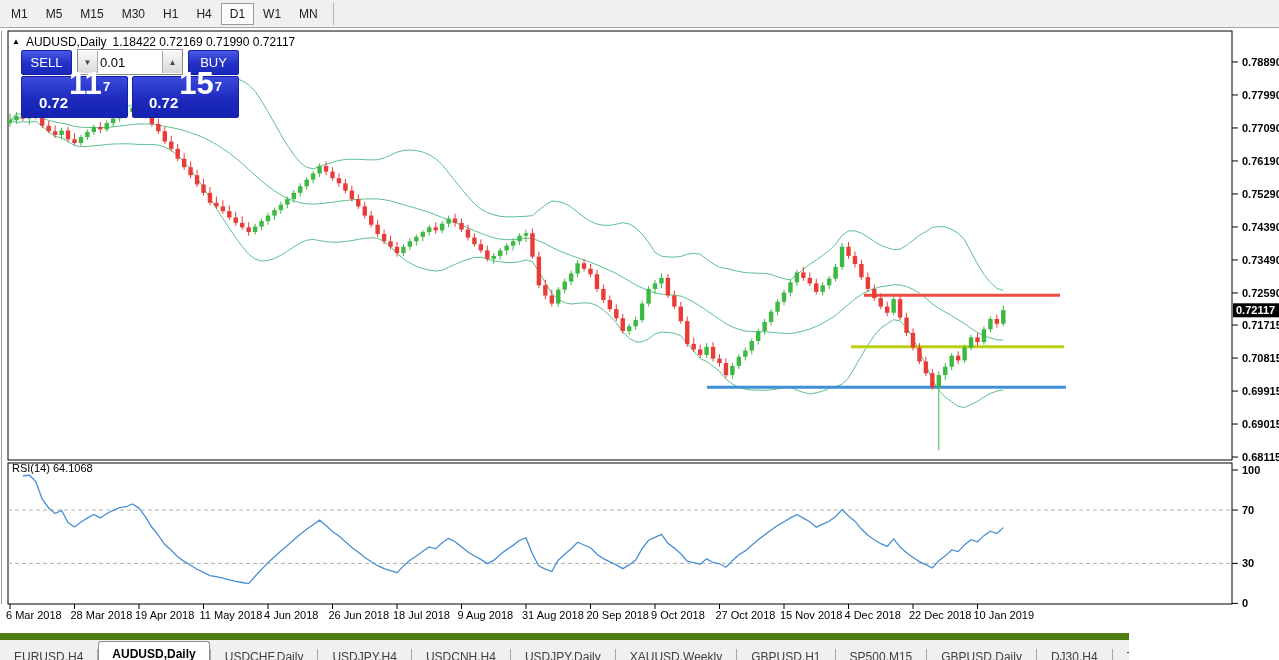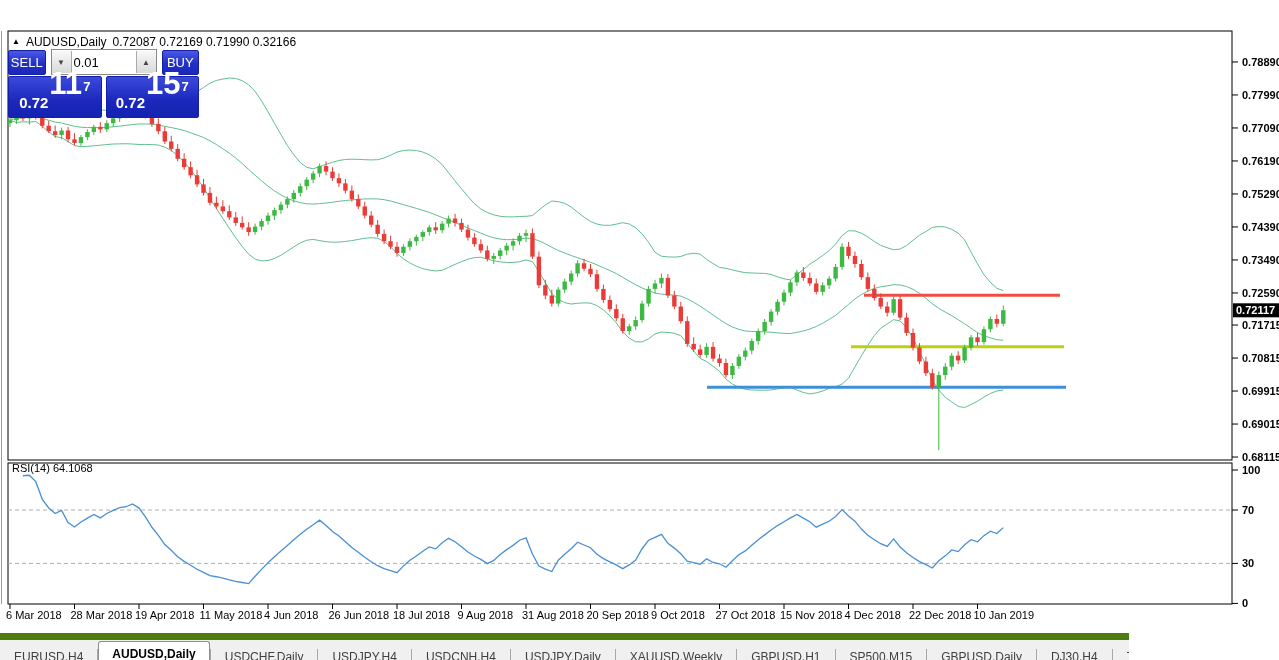--- a/index.html
+++ b/index.html
@@ -15,21 +15,21 @@
   .tf-sep{width:1px;height:22px;background:#b5b5b5;margin:0 6px;}
 
   
   #chart-wrap{position:absolute;left:0;top:29px;width:1279px;height:604px;background:#fff;}
   #chart-svg{position:absolute;left:0;top:0;}
   #chart-title{position:absolute;left:12px;top:6px;font-size:12px;color:#000;display:flex;align-items:center;gap:6px;}
   #chart-title .marker{font-size:8px;line-height:8px;}
   #chart-title .ttl{letter-spacing:0px;}
 
   
-  #trade-panel{position:absolute;left:8px;top:21px;width:191px;}
+  #trade-panel{position:absolute;left:21px;top:21px;width:218px;}
   #tp-row1{display:flex;align-items:center;height:24px;}
   .tp-btn{width:55px;height:23px;border:1px solid #1520a8;border-radius:2px;color:#fff;font-size:13px;
     display:flex;align-items:center;justify-content:center;
     background:linear-gradient(#4a58e6,#2230c6 55%,#1b28bb);cursor:pointer;}
   #tp-spin{display:flex;align-items:center;margin:0 5px;height:24px;border:1px solid #8a8a8a;background:#fff;}
   .spin-btn{width:20px;height:22px;background:linear-gradient(#f8f8f8,#d9d9d9);border:0;
     display:flex;align-items:center;justify-content:center;font-size:8px;color:#444;cursor:pointer;}
   .spin-btn.left{border-right:1px solid #aaa;}
   .spin-btn.right{border-left:1px solid #aaa;}
   #lot-input{width:56px;height:22px;border:0;text-align:left;padding-right:6px;font-size:13px;color:#000;outline:none;
@@ -49,20 +49,32 @@
     white-space:nowrap;cursor:pointer;border:1px solid transparent;border-bottom:0;margin-bottom:0px;}
   .tab.active{background:#fff;border:1px solid #8e8e8e;border-bottom:1px solid #fff;
     border-radius:3px 3px 0 0;color:#000;font-weight:bold;height:24px;}
   .tab-div{width:1px;height:14px;background:#a8a8a8;margin-bottom:4px;flex:none;}
 </style>
 </head>
 <body>
 
 <div id="app">
 
+  <div id="toolbar">
+      <div class="tf-btn">M1</div>
+      <div class="tf-btn">M5</div>
+      <div class="tf-btn">M15</div>
+      <div class="tf-btn">M30</div>
+      <div class="tf-btn">H1</div>
+      <div class="tf-btn">H4</div>
+      <div class="tf-btn active">D1</div>
+      <div class="tf-btn">W1</div>
+      <div class="tf-btn">MN</div>
+      <div class="tf-sep"></div>
+    </div>
 
   <div id="chart-wrap">
     <svg id="chart-svg" width="1279" height="604">
         <rect x="8" y="2" width="1224" height="429" fill="#fff" stroke="#000" stroke-width="1"></rect>
         <rect x="8" y="434" width="1224" height="141" fill="#fff" stroke="#000" stroke-width="1"></rect>
         <line x1="1.5" y1="2" x2="1.5" y2="575" stroke="#9a9a9a"></line>
         <g>
           <polyline points="10,91.25493899999987 16.45,84.65487899999977 22.9,85.56793055233643 29.35,83.0357924793025 35.8,83.4581532705254 42.25,81.68378044782361 48.7,79.76631717216691 55.15,78.61062690299352 61.6,79.38254619845142 68.05000000000001,78.66743055018034 74.5,77.99665942362697 80.95,78.7800893232469 87.4,79.73751754757853 93.85000000000001,80.36692465581868 100.3,81.08352696733942 106.75,81.22489147670396 113.2,80.68426463256046 119.65,79.37274356169993 126.10000000000001,78.0262795502816 132.55,75.95437936831559 139,74.50571249408947 145.45000000000002,74.50571249408947 151.9,74.93944776154356 158.35,76.21083638326212 164.8,76.64788146463695 171.25,75.61218119450092 177.70000000000002,73.2623636396979 184.15,70.12994981519856 190.6,66.80365232736901 197.05,62.763829004451196 203.5,58.48594536015446 209.95000000000002,54.25187189225693 216.4,51.4701024309453 222.85,50.03553246155752 229.3,48.9689364716009 235.75,49.46267130115942 242.20000000000002,51.68186886417888 248.65,55.8074387826984 255.1,62.32888579783261 261.55,71.83638645255263 268,82.78827164821607 274.45,94.28311166097987 280.90000000000003,105.53747318709179 287.35,116.46286536573137 293.8,125.75181075692419 300.25,133.55897262371442 306.7,138.31862354409307 313.15000000000003,139.79890901574058 319.6,137.6565957517769 326.05,135.29807277097711 332.5,133.2890966144803 338.95,131.476809632601 345.40000000000003,130.50684771080444 351.85,130.19456627315455 358.3,130.3150327576077 364.75,130.6914652834545 371.2,130.91915651998045 377.65000000000003,130.6908840736264 384.1,128.91750153649323 390.55,126.25603576747739 397,123.10033782528919 403.45,121.48368231377432 409.90000000000003,121.01825812884536 416.35,121.51510169404031 422.8,123.05694416844489 429.25,125.75975226497914 435.7,129.83960020859777 442.15000000000003,135.60650002865313 448.6,143.7677112929952 455.05,151.89023709445837 461.5,159.7225662421421 467.95,167.59005186973752 474.40000000000003,174.61049087111635 480.85,180.0360015656741 487.3,183.46440374571065 493.75,185.83913490495638 500.2,187.3118817207997 506.65000000000003,187.85512319839495 513.1,187.85512319839495 519.55,187.48623254900542 526,187.29324056317523 532.45,186.61016790150506 538.9,181.0982790019854 545.35,175.96021465862813 551.8000000000001,172.037673359013 558.25,172.63544469328957 564.7,174.326814811396 571.15,177.97074906896262 577.6,183.1995819347618 584.0500000000001,188.19746441780217 590.5,192.41379434226963 596.95,195.05427021182854 603.4,196.27730720935693 609.85,196.35048688168928 616.3000000000001,195.16970734864694 622.75,193.69117289109784 629.2,194.9867415732665 635.65,198.72517689323737 642.1,204.97123374918 648.5500000000001,213.22301837645216 655,223.29091501540242 661.45,227.19837290951747 667.9,227.92957802095296 674.35,228.12634070741876 680.8000000000001,227.48949696482512 687.25,225.2159690809154 693.7,224.25440220416678 700.15,225.10656269122566 706.6,230.35539070879508 713.0500000000001,234.50333037343296 719.5,238.43644849260608 725.95,239.37746284287593 732.4,240.89467338423404 738.85,242.49051542176105 745.3000000000001,243.6355820169922 751.75,243.96749305955035 758.2,244.2528977116291 764.65,244.4120453565154 771.1,245.4930089010989 777.5500000000001,247.8129512806949 784,249.76585310699858 790.45,250.85262754673573 796.9,245.6356401257766 803.35,240.42271970849833 809.8000000000001,235.22340386930938 816.25,231.05465953279736 822.7,226.4107298511302 829.15,221.5825396538447 835.6,215.18001113035996 842.0500000000001,206.52624641162913 848.5,201.83616009949446 854.95,201.8722847612528 861.4,204.25468533972222 867.85,207.92470794387089 874.3000000000001,212.45516660987272 880.75,216.366072068756 887.2,218.73524766591981 893.65,220.7448773163298 900.1,220.05406429041466 906.5500000000001,216.50255391026883 913,211.3896507912171 919.45,206.27202968904476 925.9,202.56692588720176 932.35,198.40532237052344 938.8000000000001,197.61045270699483 945.25,197.93901416893345 951.7,200.37468383214605 958.15,204.10745080240818 964.6,210.8790224246904 971.0500000000001,223.09574638569563 977.5,234.87823981921207 983.95,245.69873162409436 990.4,253.34582674354218 996.85,259.3168800825053 1003.3000000000001,261.6392181178922" fill="none" stroke="#5fbf8f" stroke-width="1"></polyline>
           <polyline points="10,91.25493899999987 16.45,89.0549189999997 22.9,89.17714233333342 29.35,88.04657650000001 35.8,87.95490899999982 42.25,89.42158900000007 48.7,91.25493900000026 55.15,93.08828900000006 61.6,94.02533455555565 68.05000000000001,95.6549789999998 74.5,97.32166081818173 80.95,98.2216689999999 87.4,98.58833899999988 93.85000000000001,98.53595757142833 100.3,98.66167299999995 106.75,98.38208712499994 113.2,97.85499899999996 119.65,97.12165899999962 126.10000000000001,96.38831899999971 132.55,95.48997749999953 139,94.97663949999941 145.45000000000002,94.97663949999941 151.9,95.25164199999958 158.35,96.13164999999967 164.8,97.37832799999927 171.25,98.5333384999995 177.70000000000002,99.90835099999956 184.15,101.52169899999956 190.6,103.75838599999994 197.05,106.01340650000006 203.5,108.50676250000012 209.95000000000002,111.78845900000005 216.4,115.51015950000041 222.85,119.72686450000035 229.3,124.12690450000068 235.75,129.11361650000038 242.20000000000002,134.55866600000022 248.65,140.48038650000035 255.1,146.20043849999996 261.55,151.88382350000015 268,157.16387150000014 274.45,161.87558100000047 280.90000000000003,165.90895100000043 287.35,169.30064850000025 293.8,171.86733849999996 300.25,173.73735550000004 306.7,174.78236499999994 313.15000000000003,175.09403449999996 319.6,174.6356969999998 326.05,173.99402449999968 332.5,173.26068449999974 338.95,172.2890089999999 345.40000000000003,171.50066849999962 351.85,170.89566299999973 358.3,170.34565800000018 364.75,169.97898800000024 371.2,169.8506534999998 377.65000000000003,169.942321 384.1,170.6756609999999 390.55,171.95900599999976 397,173.8290229999998 403.45,175.6623729999996 409.90000000000003,177.4957229999998 416.35,179.38407349999997 422.8,181.3457579999998 429.25,183.3991099999998 435.7,185.9291329999997 442.15000000000003,188.44082249999985 448.6,191.0625129999995 455.05,193.62920300000008 461.5,196.19589300000018 467.95,198.90925100000044 474.40000000000003,201.5859420000001 480.85,204.1526319999998 487.3,206.77432249999987 493.75,208.79100749999964 500.2,210.07435249999952 506.65000000000003,210.6610244999997 513.1,210.6610244999997 519.55,210.11101949999934 526,209.1210104999994 532.45,209.61601499999938 538.9,211.81603499999954 545.35,214.74939500000002 551.8000000000001,218.32442749999984 558.25,221.4411224999999 564.7,224.0078125 571.15,226.50116850000006 577.6,228.73785550000008 584.0500000000001,231.02954300000042 590.5,233.2662300000004 596.95,235.83291999999972 603.4,238.61961200000007 609.85,241.55297199999976 616.3000000000001,244.52299900000008 622.75,248.28136649999988 629.2,252.0764010000003 635.65,255.79810149999986 642.1,258.9147964999995 648.5500000000001,261.5731539999994 655,264.0848434999996 661.45,265.1481864999996 667.9,265.66152449999976 674.35,266.2115294999997 680.8000000000001,267.09153749999973 687.25,269.80489550000004 693.7,273.19659299999984 700.15,277.2666300000009 706.6,281.44666800000056 713.0500000000001,285.9383754999999 719.5,290.3750825000004 725.95,294.68345500000015 732.4,297.9834850000002 738.85,300.36684000000037 745.3000000000001,301.98018799999994 751.75,302.47519250000033 758.2,302.7135279999998 764.65,302.8051955 771.1,303.2085324999998 777.5500000000001,303.85020499999956 784,304.3085424999997 790.45,304.5285444999995 796.9,303.3735339999997 803.35,301.9435209999993 809.8000000000001,300.0551704999995 816.25,297.45181349999956 822.7,294.2434509999997 829.15,290.4300829999992 835.6,286.43337999999943 842.0500000000001,280.841662499999 848.5,275.4882804999998 854.95,269.93322999999964 861.4,265.49652299999946 867.85,262.10482549999966 874.3000000000001,259.48313499999955 880.75,257.7597859999993 887.2,256.8431109999998 893.65,255.70643399999966 900.1,255.99976999999996 906.5500000000001,257.5581174999996 913,260.3081424999997 919.45,264.2681784999996 925.9,269.3098909999996 932.35,274.7732739999996 938.8000000000001,279.3566489999995 945.25,283.0966829999996 951.7,286.61671499999903 958.15,290.70508549999977 964.6,294.7384554999997 971.0500000000001,299.2668299999997 977.5,303.5752024999998 983.95,306.8385655 990.4,308.9285845000003 996.85,310.67026700000025 1003.3000000000001,311.27527250000014" fill="none" stroke="#5fbf8f" stroke-width="1"></polyline>
           <polyline points="10,91.25493899999987 16.45,93.45495899999963 22.9,92.78635411433044 29.35,93.05736052069753 35.8,92.45166472947423 42.25,97.15939755217653 48.7,102.74356082783365 55.15,107.56595109700663 61.6,108.6681229126599 68.05000000000001,112.64252744981923 74.5,116.64666221273649 80.95,117.66324867675294 87.4,117.43916045242119 93.85000000000001,116.70499048703797 100.3,116.23981903266048 106.75,115.53928277329592 113.2,115.02573336743944 119.65,114.87057443829931 126.10000000000001,114.75035844971782 132.55,115.02557563168347 139,115.44756650590935 145.45000000000002,115.44756650590935 151.9,115.5638362384556 158.35,116.05246361673719 164.8,118.10877453536159 171.25,121.45449580549808 177.70000000000002,126.55433836030122 184.15,132.91344818480053 190.6,140.71311967263088 197.05,149.26298399554895 203.5,158.52757963984578 209.95000000000002,169.32504610774316 216.4,179.55021656905552 222.85,189.41819653844317 229.3,199.28487252840046 235.75,208.76456169884136 242.20000000000002,217.43546313582158 248.65,225.15333421730227 255.1,230.0719912021673 261.55,231.93126054744766 268,231.5394713517842 274.45,229.4680503390211 280.90000000000003,226.28042881290907 287.35,222.13843163426915 293.8,217.98286624307576 300.25,213.91573837628562 306.7,211.2461064559068 313.15000000000003,210.38915998425932 319.6,211.61479824822268 326.05,212.68997622902222 332.5,213.2322723855192 338.95,213.10120836739878 345.40000000000003,212.4944892891948 351.85,211.59675972684488 358.3,210.37628324239267 364.75,209.26651071654595 371.2,208.78215048001914 377.65000000000003,209.1937579263736 384.1,212.43382046350658 390.55,217.66197623252216 397,224.5577081747104 403.45,229.84106368622486 409.90000000000003,233.97318787115427 416.35,237.25304530595963 422.8,239.6345718315547 429.25,241.03846773502048 435.7,242.0186657914016 442.15000000000003,241.27514497134658 448.6,238.3573147070039 455.05,235.36816890554178 461.5,232.6692197578583 467.95,230.22845013026338 474.40000000000003,228.56139312888382 480.85,228.26926243432547 487.3,230.0842412542891 493.75,231.74288009504295 500.2,232.83682327919934 506.65000000000003,233.46692580160442 513.1,233.46692580160442 519.55,232.73580645099327 526,230.9487804368235 532.45,232.62186209849364 538.9,242.53379099801367 545.35,253.5385753413719 551.8000000000001,264.6111816409866 558.25,270.2468003067102 564.7,273.68881018860407 571.15,275.0315879310375 577.6,274.2761290652383 584.0500000000001,273.86162158219867 590.5,274.1186656577312 596.95,276.6115697881709 603.4,280.9619167906432 609.85,286.75545711831023 616.3000000000001,293.8762906513532 622.75,302.8715601089019 629.2,309.16606042673413 635.65,312.8710261067623 642.1,312.85835925081903 648.5500000000001,309.9232896235467 655,304.87877198459677 661.45,303.0980000904818 667.9,303.3934709790465 674.35,304.2967182925806 680.8000000000001,306.69357803517437 687.25,314.39382191908464 693.7,322.1387837958329 700.15,329.42669730877606 706.6,332.53794529120603 713.0500000000001,337.37342062656677 719.5,342.3137165073948 725.95,349.9894471571244 732.4,355.0722966157664 738.85,358.24316457823966 745.3000000000001,360.3247939830077 751.75,360.98289194045026 758.2,361.1741582883706 764.65,361.1983456434847 771.1,360.9240560989008 777.5500000000001,359.8874587193042 784,358.8512318930009 790.45,358.2044614532633 796.9,361.1114278742228 803.35,363.46432229150025 809.8000000000001,364.8869371306897 816.25,363.8489674672018 822.7,362.0761721488692 829.15,359.2776263461536 835.6,357.6867488696389 842.0500000000001,355.1570785883689 848.5,349.14040090050514 854.95,337.99417523874644 861.4,326.7383606602767 867.85,316.2849430561284 874.3000000000001,306.51110339012644 880.75,299.15349993124255 887.2,294.9509743340797 893.65,290.66799068366953 900.1,291.94547570958525 906.5500000000001,298.61368108973033 913,309.2266342087823 919.45,322.2643273109544 925.9,336.0528561127975 932.35,351.14122562947574 938.8000000000001,361.1028452930042 945.25,368.2543518310657 951.7,372.858746167852 958.15,377.3027201975913 964.6,378.59788857530907 971.0500000000001,375.4379136143037 977.5,372.2721651807875 983.95,367.9783993759056 990.4,364.51134225645836 996.85,362.02365391749527 1003.3000000000001,360.91132688210814" fill="none" stroke="#5fbf8f" stroke-width="1"></polyline>
@@ -458,21 +470,21 @@
           <line x1="913" y1="575" x2="913" y2="580" stroke="#000"></line>
           <text x="909" y="590" fill="#000">22 Dec 2018</text>
           <line x1="977.5" y1="575" x2="977.5" y2="580" stroke="#000"></line>
           <text x="973.5" y="590" fill="#000">10 Jan 2019</text>
         </g>
       </svg>
 
     <div id="chart-title">
       <span class="marker">▲</span>
       <span class="ttl">AUDUSD,Daily</span>
-      <span class="ttl">0.72087 0.72169 0.71990 0.32166</span>
+      <span class="ttl">1.18422 0.72169 0.71990 0.72117</span>
     </div>
 
     <div id="trade-panel">
       <div id="tp-row1">
         <div class="tp-btn">SELL</div>
         <div id="tp-spin">
           <button class="spin-btn left">
               <span>▼</span>
             </button>
           <input id="lot-input" value="0.01" style="">

